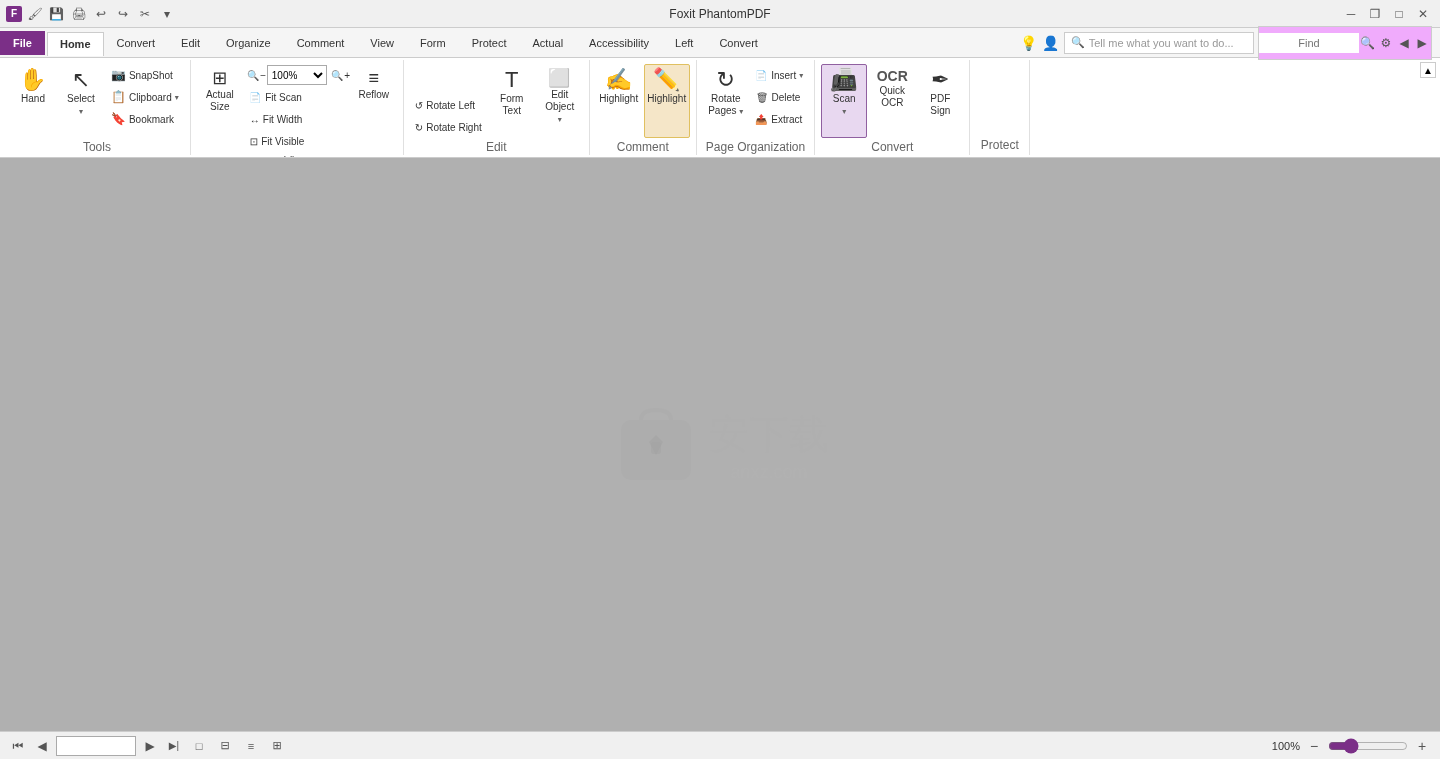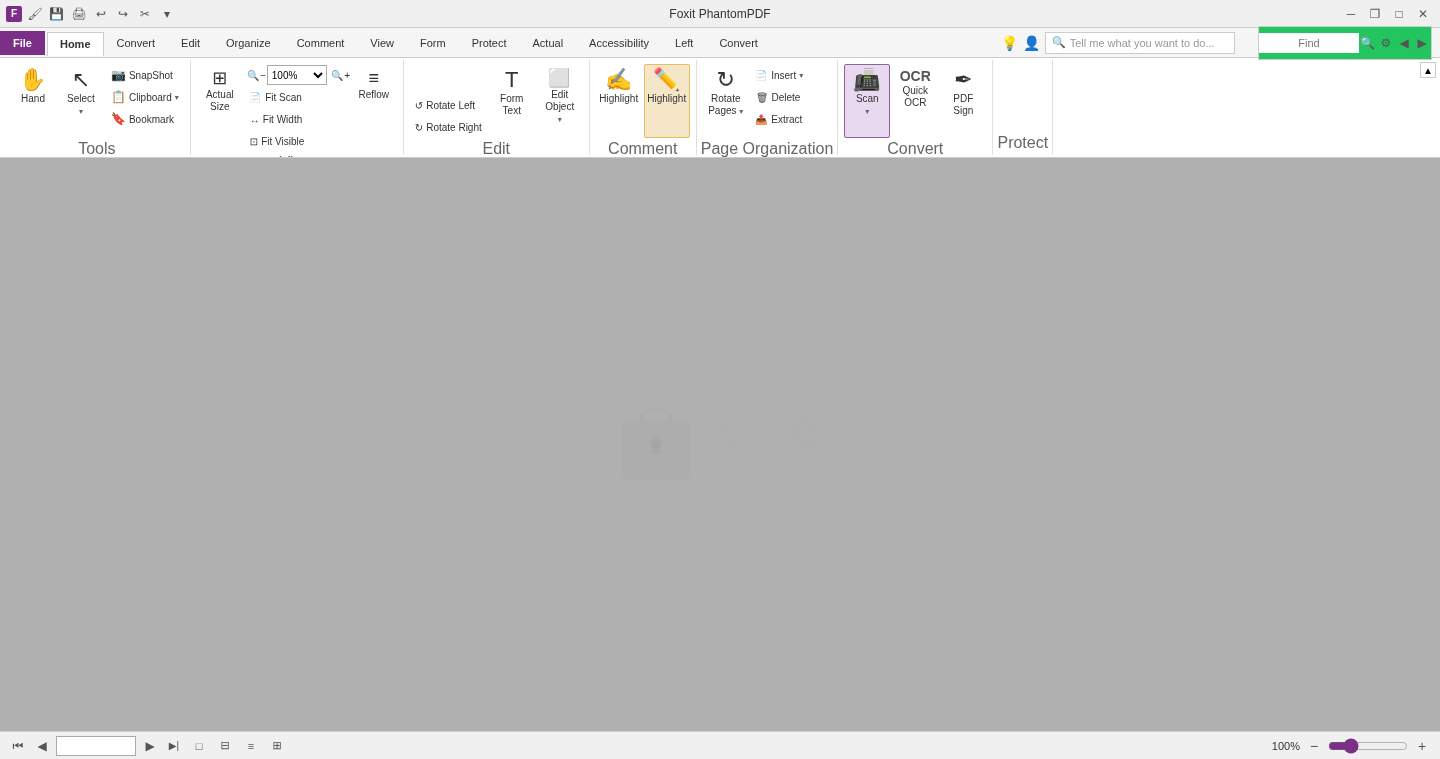--- a/index.html
+++ b/index.html
@@ -73,21 +73,21 @@
       min-width: fit-content;
     }
     .ribbon-group-content {
       display: flex;
       flex: 1;
       align-items: flex-start;
       gap: 2px;
       padding: 2px 2px 0;
     }
     .ribbon-group-label {
-      font-size: 16px;
+      font-size: 12px;
       color: #666;
       text-align: center;
       padding: 2px 0 1px;
       border-top: none;
     }
 
     
     .rb-large {
       display: flex;
       flex-direction: column;
@@ -307,21 +307,21 @@
         <button class="ribbon-tab">Convert</button>
       </div>
 
       <div id="ribbon-tabs-right">
         <button class="qa-icon" style="font-size:14px;">💡</button>
         <button class="qa-icon" style="font-size:14px;">👤</button>
         <div class="tell-me">
           <span>🔍</span>
           <span style="font-size:11px;color:#999;">Tell me what you want to do...</span>
         </div>
-        <div style="display:flex;align-items:center;border:1px solid #ccc;background:#22c55e;height:34px;margin-left:19px;">
+        <div style="display:flex;align-items:center;border:1px solid #ccc;background:#f0abfc;height:34px;">
           <input type="text" class="page-input" style="width: 100px; border: none; height: 20px; padding: 0px 4px; font-size: 11px;" placeholder="Find">
           <button class="qa-icon">🔍</button>
           <button class="qa-icon">⚙</button>
           <button class="qa-icon">◀</button>
           <button class="qa-icon">▶</button>
         </div>
       </div>
     </div>
 
     <div id="ribbon-content">

